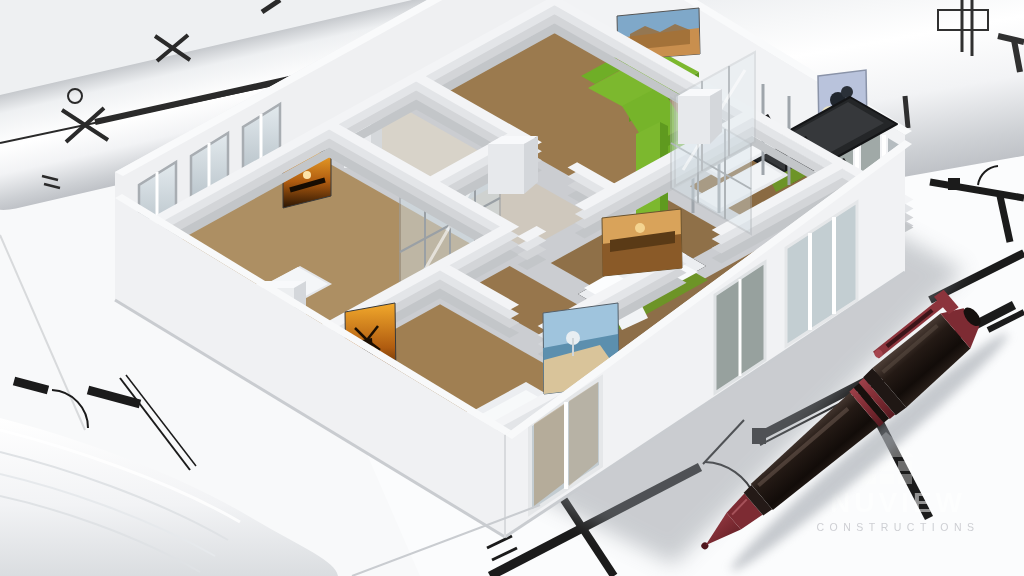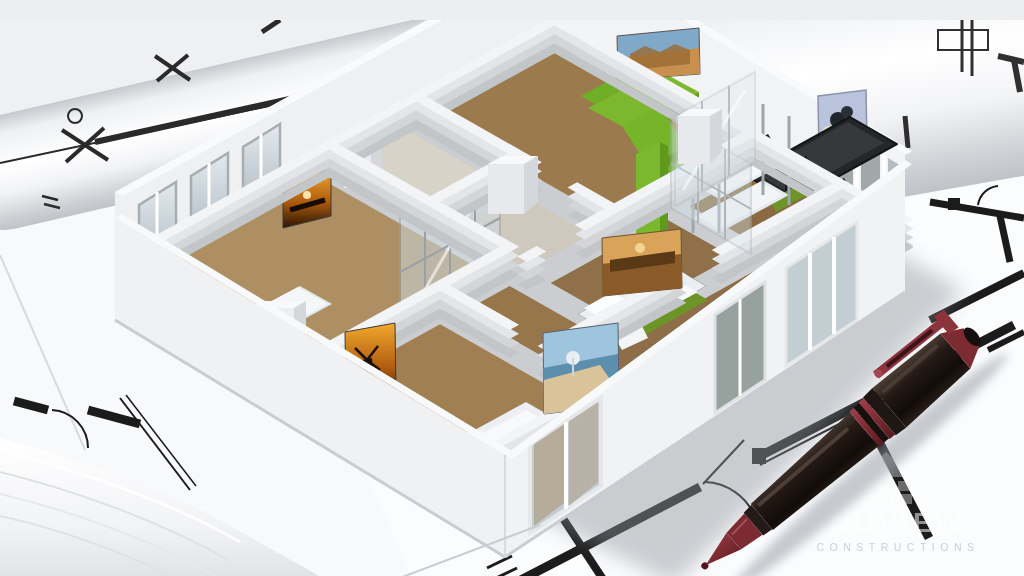--- a/index.html
+++ b/index.html
@@ -1,17 +1,17 @@
 <!DOCTYPE html>
 <html style="--paper: #eef0f2; --paper-bright: #f8f9fa; --ink: #1b1b1b; --wall-top: #f3f4f6; --wall-face: #eff0f2; --wall-side: #c3c6c9; --wood: #9b7a4e; --wood-dark: #8a6a42; --wood-light: #ad8f63; --tile: #d8d3c9; --sofa-green: #7cb82e; --sofa-green-dark: #5f9a1f; --bed-green: #6d9427; --glass: #cdd6da; --glass-dark: #97a19e; --table-black: #242628; --pen-maroon: #8c343c; --shadow: #9298a0;"><head>
 <meta charset="utf-8">
 <style>
   html,body{margin:0;padding:0;width:1024px;height:576px;overflow:hidden;
     font-family:"Liberation Sans",sans-serif;background:#eceef0;}
-  .stage{position:relative;width:1024px;height:548px;margin-top:20px;}
+  .stage{position:relative;width:1024px;height:548px;}
   svg{display:block}
   .wm-brand{font-family:"Liberation Sans",sans-serif;font-weight:bold;font-size:28px;
     letter-spacing:4px;fill:rgba(255,255,255,0.52);}
   .wm-sub{font-family:"Liberation Sans",sans-serif;font-size:10.5px;letter-spacing:5.5px;
     fill:rgba(167,170,176,0.55);}
 </style>
 </head>
 <body>
 
 <div class="stage">

